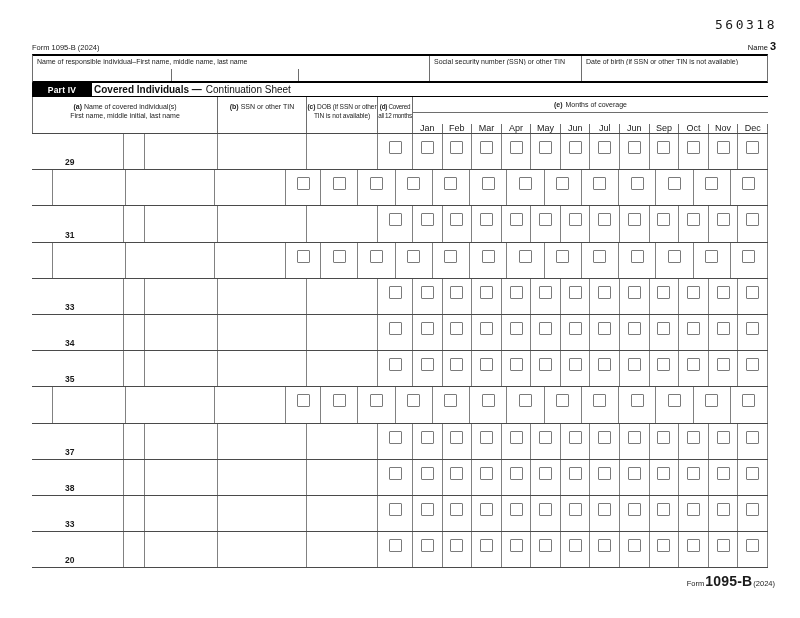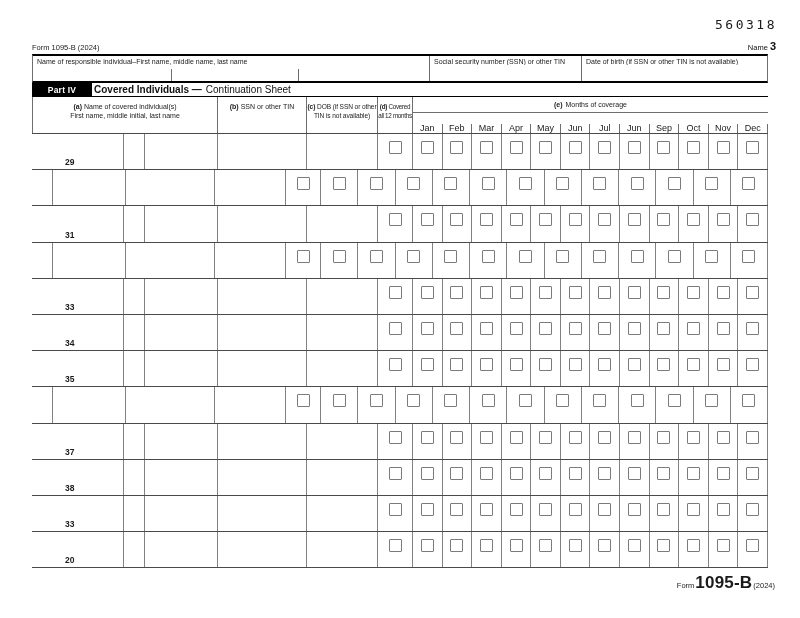--- a/index.html
+++ b/index.html
@@ -59,21 +59,21 @@
   .c-d { width:35px; }
   .c-mo { flex:1; }
   .rownum { position:absolute; left:7px; bottom:2px; font-size:8.5px; font-weight:bold; color:#1a1a1a;margin-left:26px; }
   .val { position:absolute; left:3px; top:3px; font-size:8px; }
   .checkbox { width:13px; height:13px; border:1.5px solid #7b7b7b; border-radius:1px;
               margin:7px auto 0; background:#fff; display:flex; align-items:center; justify-content:center;
               font-size:9px; color:#111; }
 
   
   .tfooter { margin-top:5px; text-align:right; font-size:7.5px; color:#1a1a1a; margin-right:-7px; }
-  .tfooter .fnum { font-size:17px; font-weight:bold; letter-spacing:.2px; margin:0 1px; }
+  .tfooter .fnum { font-size:14px; font-weight:bold; letter-spacing:.2px; margin:0 1px; }
 </style>
 </head>
 <body>
 
 <div class="page">
   <div class="content">
 
     <div class="serial-row">
       <span class="serial">560318</span>
     </div>

